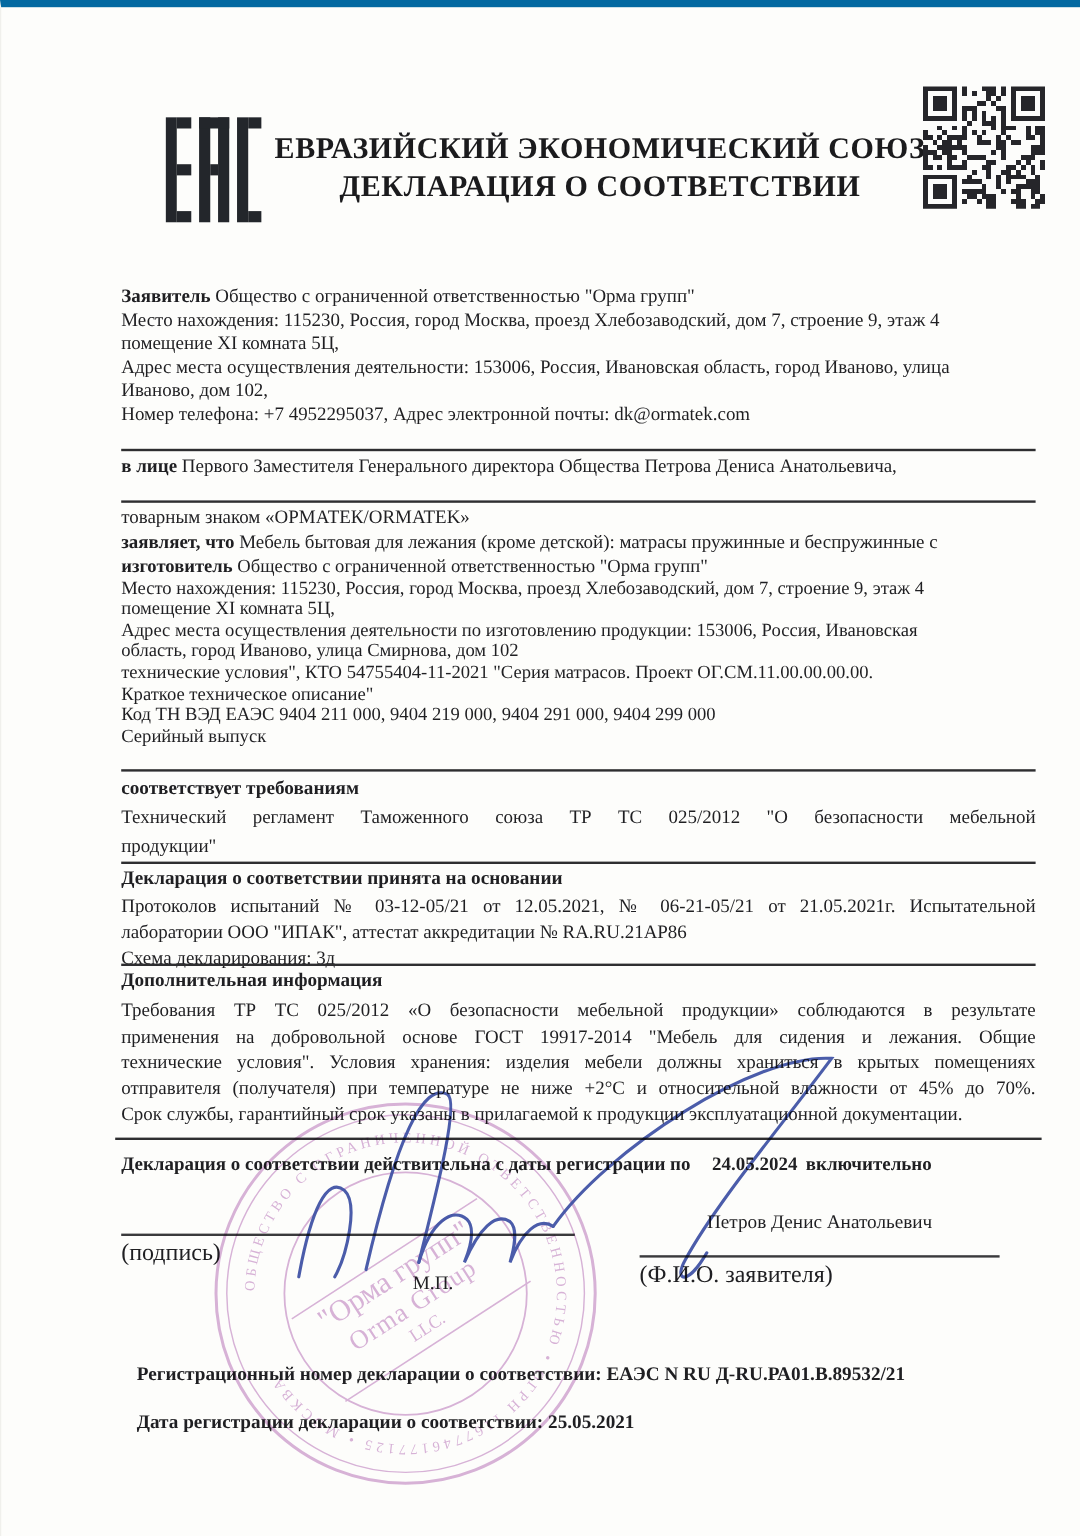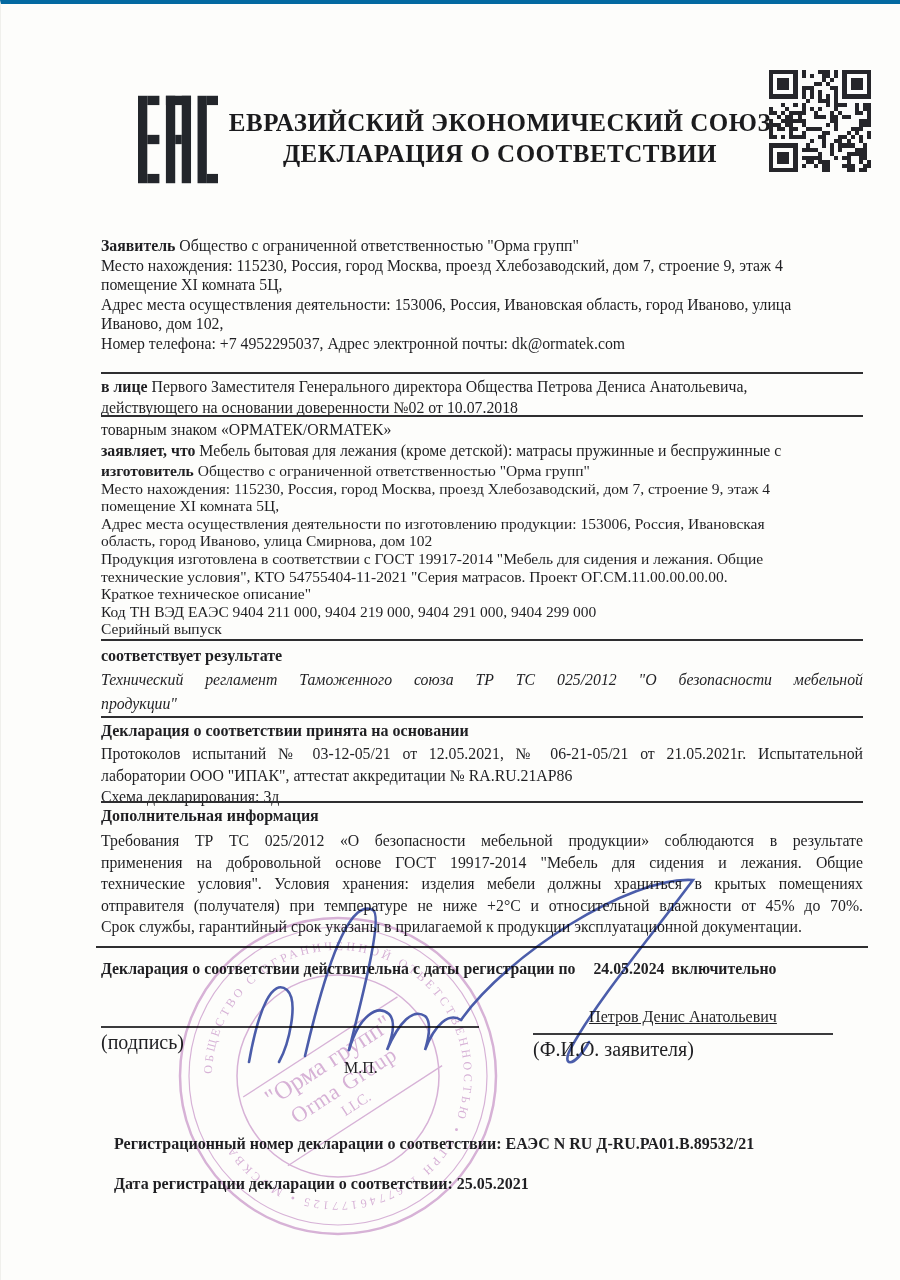--- a/index.html
+++ b/index.html
@@ -4,54 +4,54 @@
 <style>
   html,body{margin:0;padding:0;}
   body{
     width:900px;height:1280px;
     background:#fdfdfb;
     font-family:"Liberation Serif","DejaVu Serif",serif;
     color:#1f1f22;
     position:relative;
     overflow:hidden;
   }
-  .page{position:absolute;inset:0;border-top:4px solid #0369a1;border-left:1px solid #f0f0ec;}
+  .page{position:absolute;inset:0;border-top:6px solid #0369a1;border-left:1px solid #f0f0ec;}
   
   .eac-logo{position:absolute;left:137px;top:88px;width:80px;height:95px;}
   .title-block{
     position:absolute;left:225px;top:103px;width:548px;
     text-align:center;font-weight:bold;font-size:25px;line-height:31px;
     letter-spacing:.5px;color:#1b1b1d;
   }
   .qr{position:absolute;left:768px;top:66px;width:102px;height:102px;}
   
   .content{position:absolute;left:100px;top:230px;width:762px;}
   .sec{position:absolute;left:0;width:762px;}
   .line{font-size:15.8px;line-height:19.5px;}
   .t-line{font-size:15.5px;line-height:17.6px;}
   .m0{margin:0;}
   b{font-weight:bold;}
   .rule{position:absolute;left:0;width:762px;border-top:2px solid #2e2e30;height:0;}
   .jl{font-size:15.8px;text-align:justify;text-align-last:justify;margin:0;}
   .jl-last{font-size:15.8px;text-align:left;margin:0;}
-  .lh24{line-height:24px;font-style:italic;}
+  .lh24{line-height:24px;}
   .lh22{line-height:22px;}
   .lh216{line-height:21.6px;}
   .lh21{line-height:21px;}
   .heading{font-weight:bold;font-size:16px;line-height:20px;margin:0;}
   .validity{font-weight:bold;font-size:15.8px;margin:0;}
   .validity .vdate{margin-left:18px;margin-right:7px;}
   
   .sig-row{display:flex;}
   .sig-left{width:378px;}
   .sig-spacer{width:54px;}
   .sig-right{width:300px;}
   .sig-line{height:34px;border-bottom:2px solid #3a3a3c;}
   .sig-name{height:34px;border-bottom:2px solid #3a3a3c;display:flex;align-items:flex-end;
-            justify-content:center;font-size:16px;padding-bottom:7px;text-decoration:underline;}
+            justify-content:center;font-size:16px;padding-bottom:18px;}
   .sig-caption{font-size:20px;line-height:22px;margin-top:3px;}
   .mp{font-size:16px;margin-left:243px;}
   .footer-line{font-weight:bold;font-size:16px;margin:13px;}
   
   .overlay{position:absolute;left:0;top:0;width:900px;height:1280px;
            pointer-events:none;mix-blend-mode:multiply;}
 </style>
 </head>
 <body>
 
@@ -388,45 +388,43 @@
       <p class="line m0">Место нахождения: 115230, Россия, город Москва, проезд Хлебозаводский, дом 7, строение 9, этаж 4</p>
       <p class="line m0">помещение XI комната 5Ц,</p>
       <p class="line m0">Адрес места осуществления деятельности: 153006, Россия, Ивановская область, город Иваново, улица</p>
       <p class="line m0">Иваново, дом 102,</p>
       <p class="line m0">Номер телефона: +7 4952295037, Адрес электронной почты: dk@ormatek.com</p>
     </div>
     <div class="rule" style="top:138px"></div>
 
     <div class="sec" style="top:142px">
       <p class="line lh21 m0"><b>в лице</b><span> Первого Заместителя Генерального директора Общества Петрова Дениса Анатольевича,</span></p>
-      <p class="line lh21 m0">действующего на основании доверенности №02 от 10.07.2018</p>
     </div>
     <div class="rule" style="top:181px"></div>
 
     <div class="sec" style="top:185px">
       <p class="line lh21 m0">товарным знаком «ОРМАТЕК/ORMATEK»</p>
       <p class="line lh21 m0"><b>заявляет, что</b><span> Мебель бытовая для лежания (кроме детской): матрасы пружинные и беспружинные с</span></p>
     </div>
 
     <div class="sec" style="top:228px">
       <p class="t-line m0"><b>изготовитель</b><span> Общество с ограниченной ответственностью "Орма групп"</span></p>
       <p class="t-line m0">Место нахождения: 115230, Россия, город Москва, проезд Хлебозаводский, дом 7, строение 9, этаж 4</p>
       <p class="t-line m0">помещение XI комната 5Ц,</p>
       <p class="t-line m0">Адрес места осуществления деятельности по изготовлению продукции: 153006, Россия, Ивановская</p>
       <p class="t-line m0">область, город Иваново, улица Смирнова, дом 102</p>
-      <p class="t-line m0">Продукция изготовлена в соответствии с ГОСТ 19917-2014 "Мебель для сидения и лежания. Общие</p>
       <p class="t-line m0">технические условия", КТО 54755404-11-2021 "Серия  матрасов. Проект ОГ.СМ.11.00.00.00.00.</p>
       <p class="t-line m0">Краткое техническое описание"</p>
       <p class="t-line m0">Код ТН ВЭД ЕАЭС 9404 211 000, 9404 219 000, 9404 291 000, 9404 299 000</p>
       <p class="t-line m0">Серийный выпуск</p>
     </div>
     <div class="rule" style="top:405px"></div>
 
     <div class="sec" style="top:412px">
-      <p class="heading">соответствует результате</p>
+      <p class="heading">соответствует требованиям</p>
     </div>
     <div class="sec" style="top:434px">
       <p class="jl lh24">Технический регламент Таможенного союза ТР ТС 025/2012 "О безопасности мебельной</p>
       <p class="jl-last lh24">продукции"</p>
     </div>
     <div class="rule" style="top:482px"></div>
 
     <div class="sec" style="top:487px">
       <p class="heading">Декларация о соответствии принята на основании</p>
     </div>

